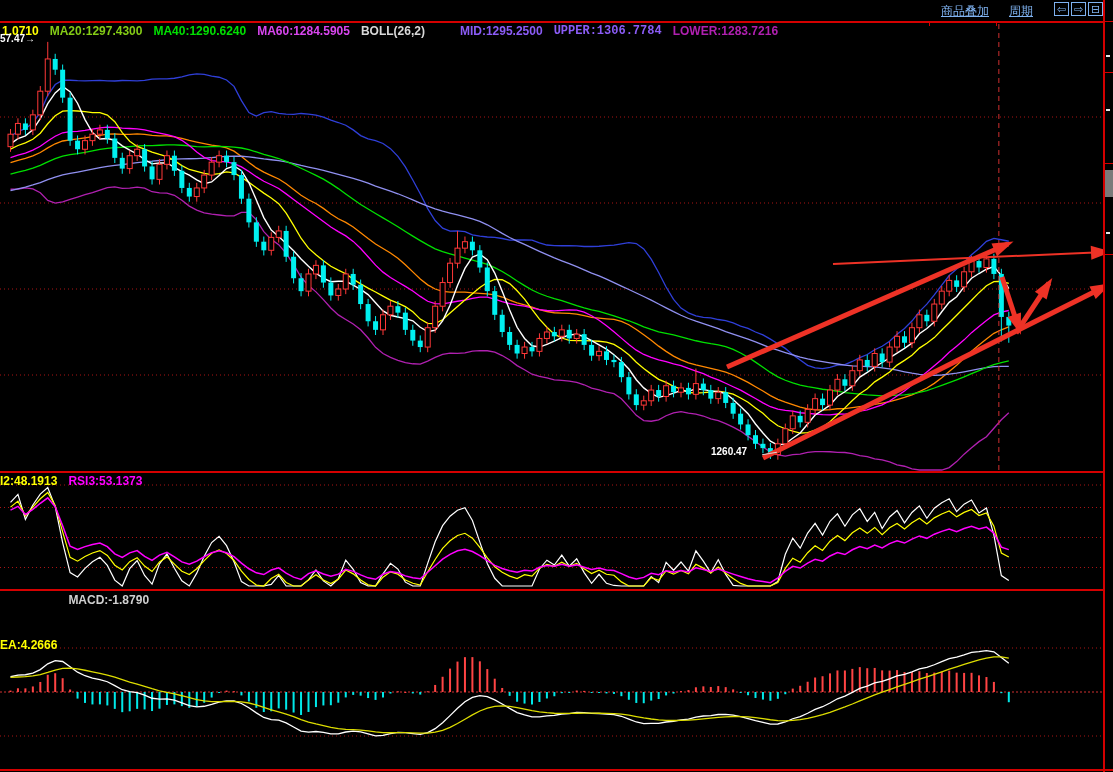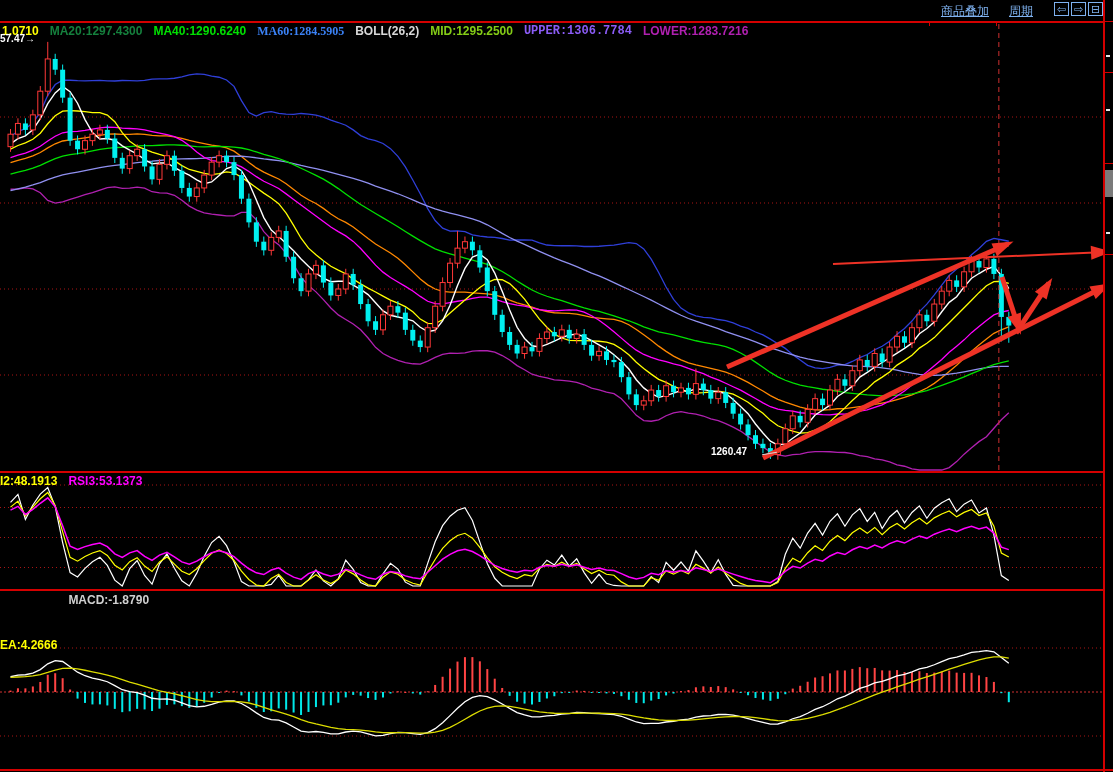--- a/index.html
+++ b/index.html
@@ -31,25 +31,25 @@
     <span class="nav-icon" style="left:1054px;">⇦</span>
     <span class="nav-icon" style="left:1071px;">⇨</span>
     <span class="nav-icon" style="left:1088px;">⊟</span>
   </div>
   <div class="hline" style="top:21px;"></div>
   <div class="tick" style="left:929px;top:21px;"></div>
   <div class="tick" style="left:996px;top:21px;"></div>
 
   <div class="readout-row" style="left:2px;top:24px;">
       <span style="color: rgb(255, 255, 0);">1.0710</span>
-      <span style="color: #15803d;">MA20:1297.4300</span>
+      <span style="color: #84cc16;">MA20:1297.4300</span>
       <span style="color: rgb(0, 224, 0);">MA40:1290.6240</span>
-      <span style="color: #3b82f6; font-family: Liberation Serif, serif;">MA60:1284.5905</span>
+      <span style="color: #d946ef;">MA60:1284.5905</span>
       <span style="color: rgb(216, 216, 216);">BOLL(26,2)</span>
-      <span style="color: #84cc16;">MID:1295.2500</span>
+      <span style="color: #8b5cf6; margin-left: 24px;">MID:1295.2500</span>
       <span style="color: #8b5cf6; font-family: Liberation Mono, monospace;">UPPER:1306.7784</span>
       <span style="color: rgb(176, 32, 176);">LOWER:1283.7216</span>
     </div>
 
   <svg id="gfx" width="1113" height="772">
       <defs>
         <marker id="ah" markerUnits="userSpaceOnUse" markerWidth="24" markerHeight="18" refX="16" refY="9" orient="auto">
           <path d="M1,2 L22,9 L1,16 Z" fill="#ee3226"></path>
         </marker>
       </defs>

